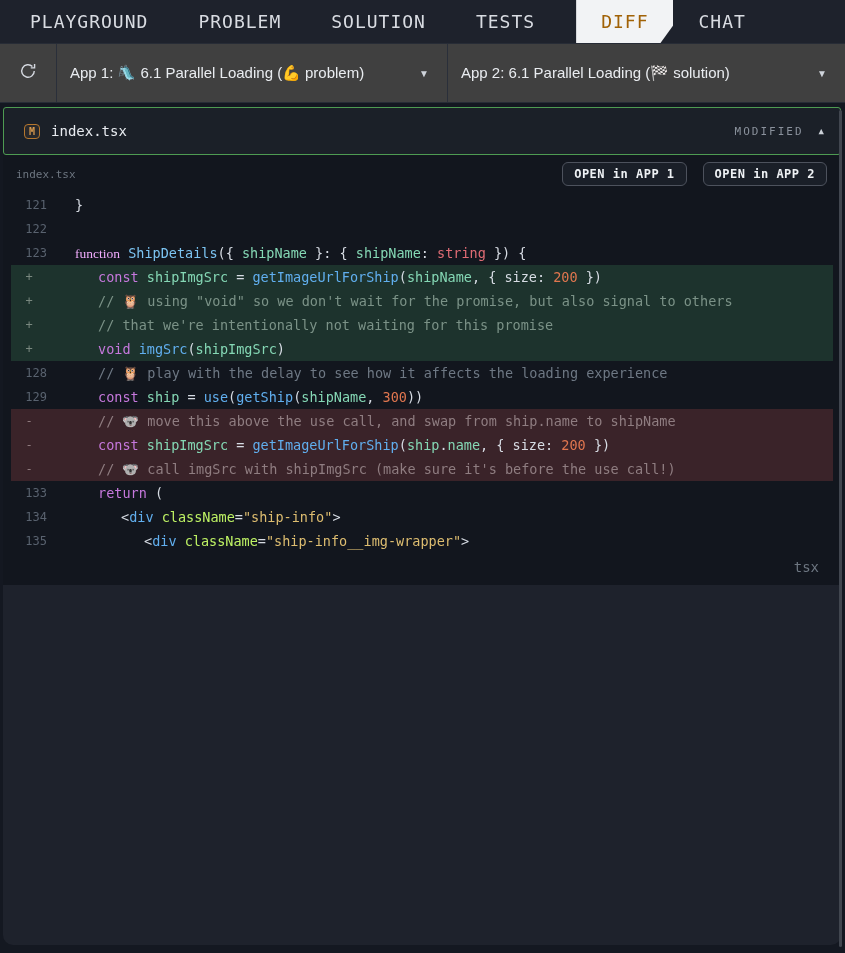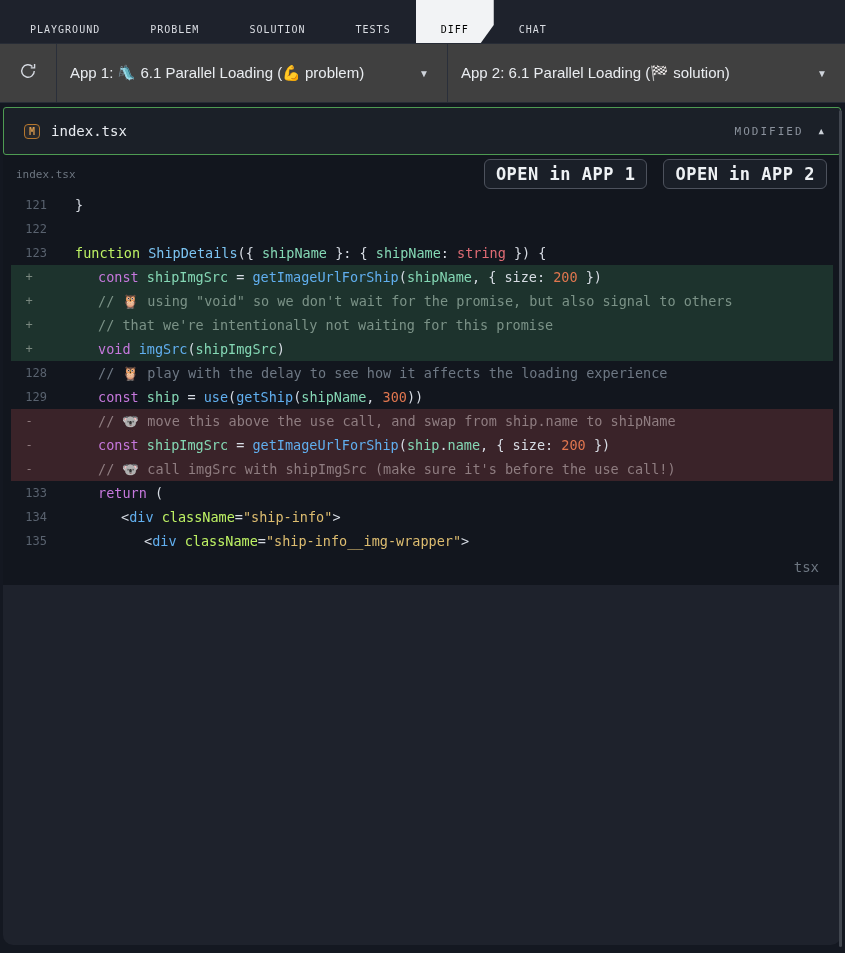--- a/index.html
+++ b/index.html
@@ -7,26 +7,27 @@
     width:845px;height:953px;overflow:hidden;position:relative;
     background:#141821;
     font-family:"DejaVu Sans Mono","Liberation Mono",monospace;
   }
   
   .topnav{
     height:44px;background:#1e222c;border-bottom:1px solid #272c36;
     display:flex;align-items:stretch;padding-left:5px;box-sizing:border-box;
   }
   .tab{
-    padding:8px 25px;line-height:43px;font-size:10px;letter-spacing:1px;
+    padding:0 25px;line-height:43px;font-size:18px;letter-spacing:1px;
     color:#d9dce2;cursor:pointer;white-space:nowrap;
   }
   .tab.active{
-    background:#f2f3f5;color:#000000;
+    background:#f2f3f5;color:#a16207;
     clip-path:polygon(0 0,100% 0,100% 58%,calc(100% - 13px) 100%,0 100%);
+    margin-left:16px;
   }
   
   .selector-row{
     height:59px;background:#404040;border-bottom:1px solid #272c36;
     display:grid;grid-template-columns:57px 391px 1fr;box-sizing:border-box;
   }
   .sel-cell{display:flex;align-items:center;border-right:1px solid #2a2f3a;box-sizing:border-box;}
   .sel-cell.last{border-right:none;}
   .refresh-btn{justify-content:center;cursor:pointer;}
   .app-select{
@@ -52,35 +53,35 @@
   .collapse-tri{font-size:9px;color:#ccd1d8;margin-left:15px;}
   
   .code-panel{
     height:430px;margin:0 4px 0 3px;background:#12161e;
     box-sizing:border-box;padding:0 8px;
   }
   .cp-header{height:38px;display:flex;align-items:center;padding-left:5px;}
   .cp-file-label{font-size:11px;color:#6d7681;}
   .cp-buttons{margin-left:auto;display:flex;gap:16px;margin-right:6px;}
   .open-btn{
-    font-family:inherit;font-size:17px;font-weight:bold;letter-spacing:.5px;
+    font-family:inherit;font-size:12px;font-weight:bold;letter-spacing:.5px;
     color:#eef1f4;background:#1a1f28;border:1px solid #4d525d;border-radius:6px;
     padding:4px 11px;cursor:pointer;
   }
   .lines{}
   .line{display:flex;height:24px;line-height:24px;font-size:13.5px;}
   .line.added{background:#1d332d;}
   .line.removed{background:#3a2329;}
   .gutter{width:36px;flex:none;text-align:right;color:#59626f;font-size:12px;}
   .line.added .gutter{text-align:center;color:#79887f;}
   .line.removed .gutter{text-align:center;color:#8f7a7e;}
   .code{flex:1;padding-left:28px;white-space:pre;tab-size:23px;}
   .tk-plain{color:#d7dce4;}
   .tk-kw{color:#c678dd;}
-  .tk-kwb{color:#bef264;}
+  .tk-kwb{color:#f0abfc;font-family:Liberation Serif, serif;}
   .tk-fname{color:#7cc4f2;}
   .tk-fn{color:#61afef;}
   .tk-var{color:#85d8b5;}
   .tk-type{color:#e06c75;}
   .tk-num{color:#e0764f;}
   .tk-str{color:#ddbd70;}
   .tk-attr{color:#bef264;}
   .tk-tag{color:#61afef;}
   .tk-cmt{color:#6e7884;}
   .line.added .tk-cmt{color:#7b9287;}

